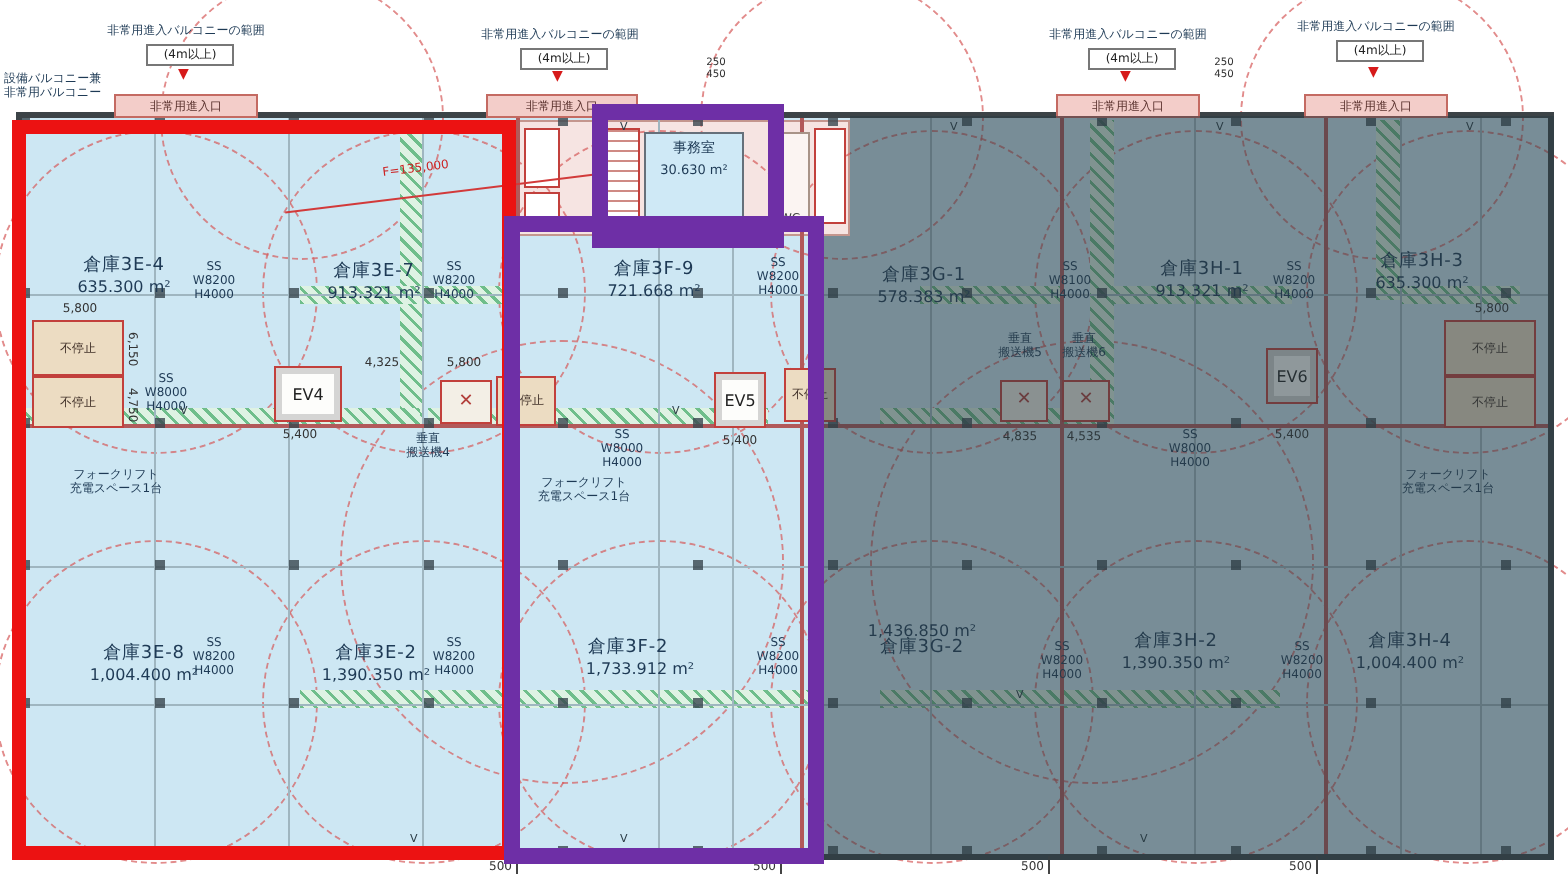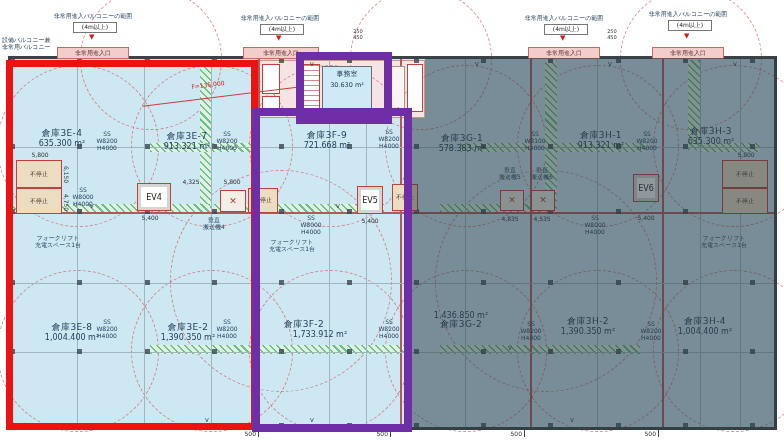--- a/index.html
+++ b/index.html
@@ -240,21 +240,21 @@
   <div class="lbl rn" style="left:422px;top:133px;width:80px">倉庫3G-1</div>
   <div class="lbl ra" style="left:422px;top:144px;width:80px">578.383 m²</div>
   <div class="lbl rn" style="left:561px;top:130px;width:80px">倉庫3H-1</div>
   <div class="lbl ra" style="left:561px;top:141px;width:80px">913.321 m²</div>
   <div class="lbl rn" style="left:671px;top:126px;width:80px">倉庫3H-3</div>
   <div class="lbl ra" style="left:671px;top:137px;width:80px">635.300 m²</div>
   <div class="lbl rn" style="left:32px;top:322px;width:80px">倉庫3E-8</div>
   <div class="lbl ra" style="left:32px;top:333px;width:80px">1,004.400 m²</div>
   <div class="lbl rn" style="left:148px;top:322px;width:80px">倉庫3E-2</div>
   <div class="lbl ra" style="left:148px;top:333px;width:80px">1,390.350 m²</div>
-  <div class="lbl rn" style="left:264px;top:319px;width:80px">倉庫3F-2</div>
+  <div class="lbl rn" style="left:274px;top:319px;width:80px">倉庫3F-2</div>
   <div class="lbl ra" style="left:280px;top:330px;width:80px">1,733.912 m²</div>
   <div class="lbl rn" style="left:421px;top:319px;width:80px">倉庫3G-2</div>
   <div class="lbl ra" style="left:421px;top:311px;width:80px">1,436.850 m²</div>
   <div class="lbl rn" style="left:548px;top:316px;width:80px">倉庫3H-2</div>
   <div class="lbl ra" style="left:548px;top:327px;width:80px">1,390.350 m²</div>
   <div class="lbl rn" style="left:665px;top:316px;width:80px">倉庫3H-4</div>
   <div class="lbl ra" style="left:665px;top:327px;width:80px">1,004.400 m²</div>
 
   <div class="redline" style="left:142px;top:96px;width:160px;transform:rotate(-7deg)"></div>
   <div class="dim redtext" style="left:178px;top:82px;width:60px;transform:rotate(-7deg);color:#c22">F=135,000</div>

